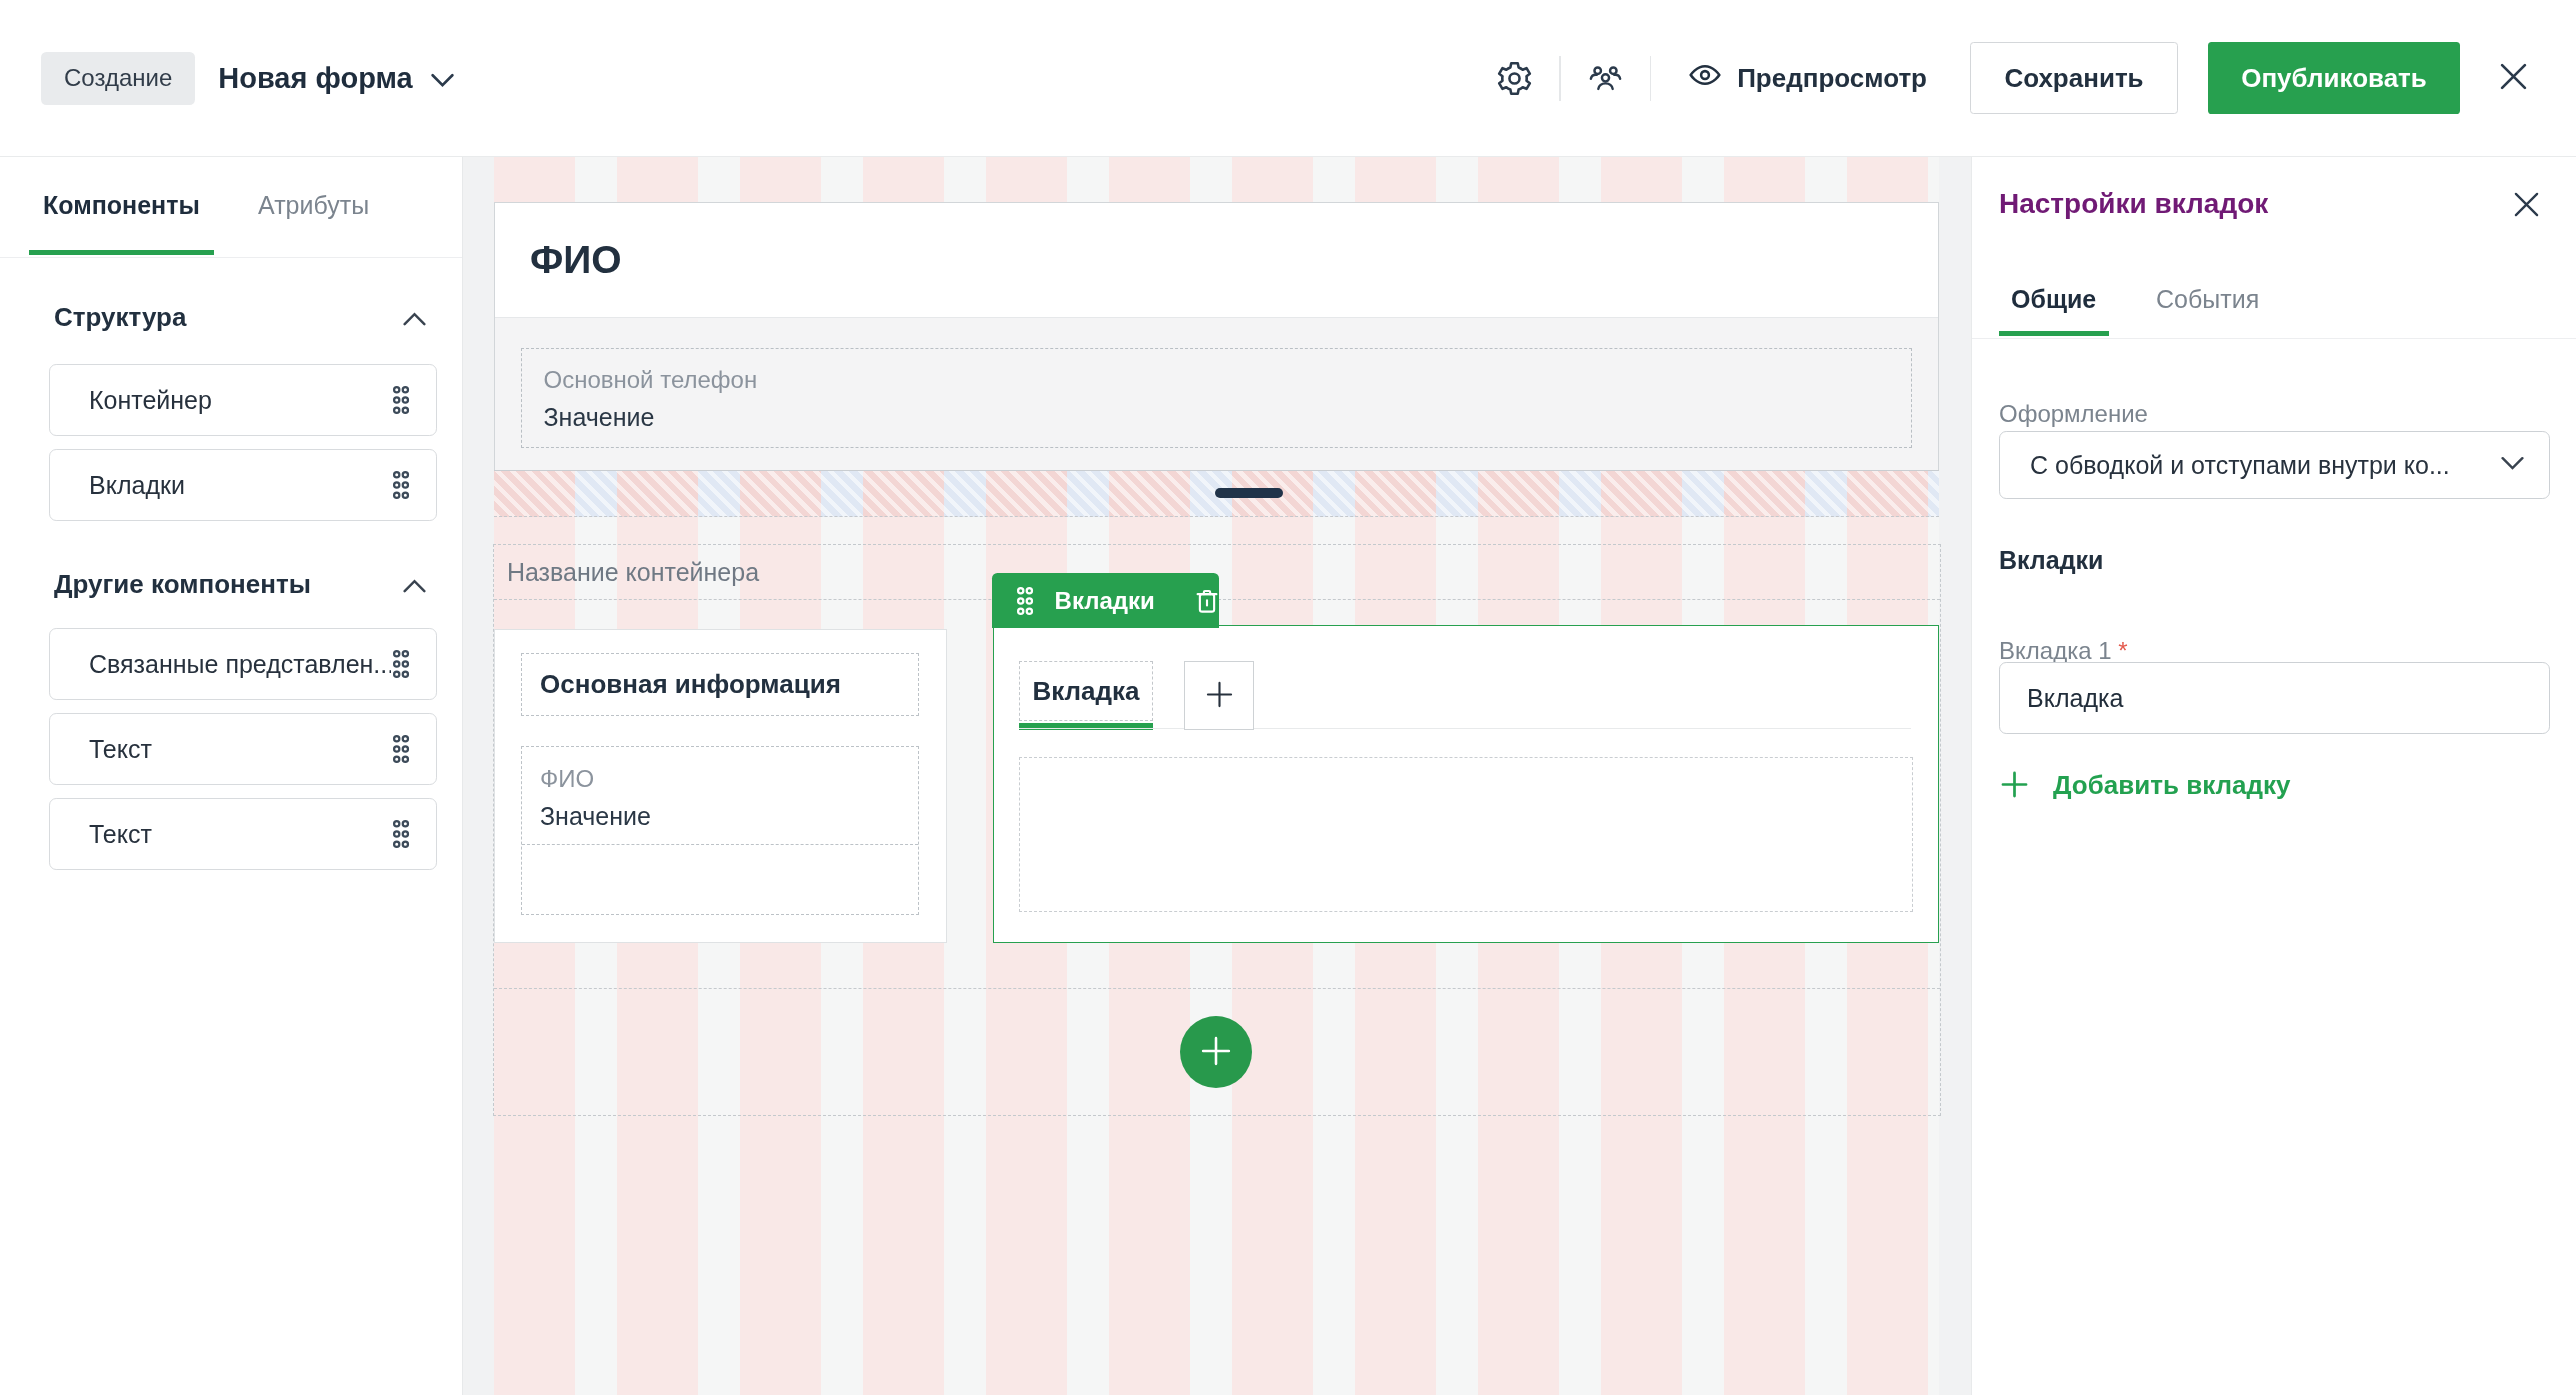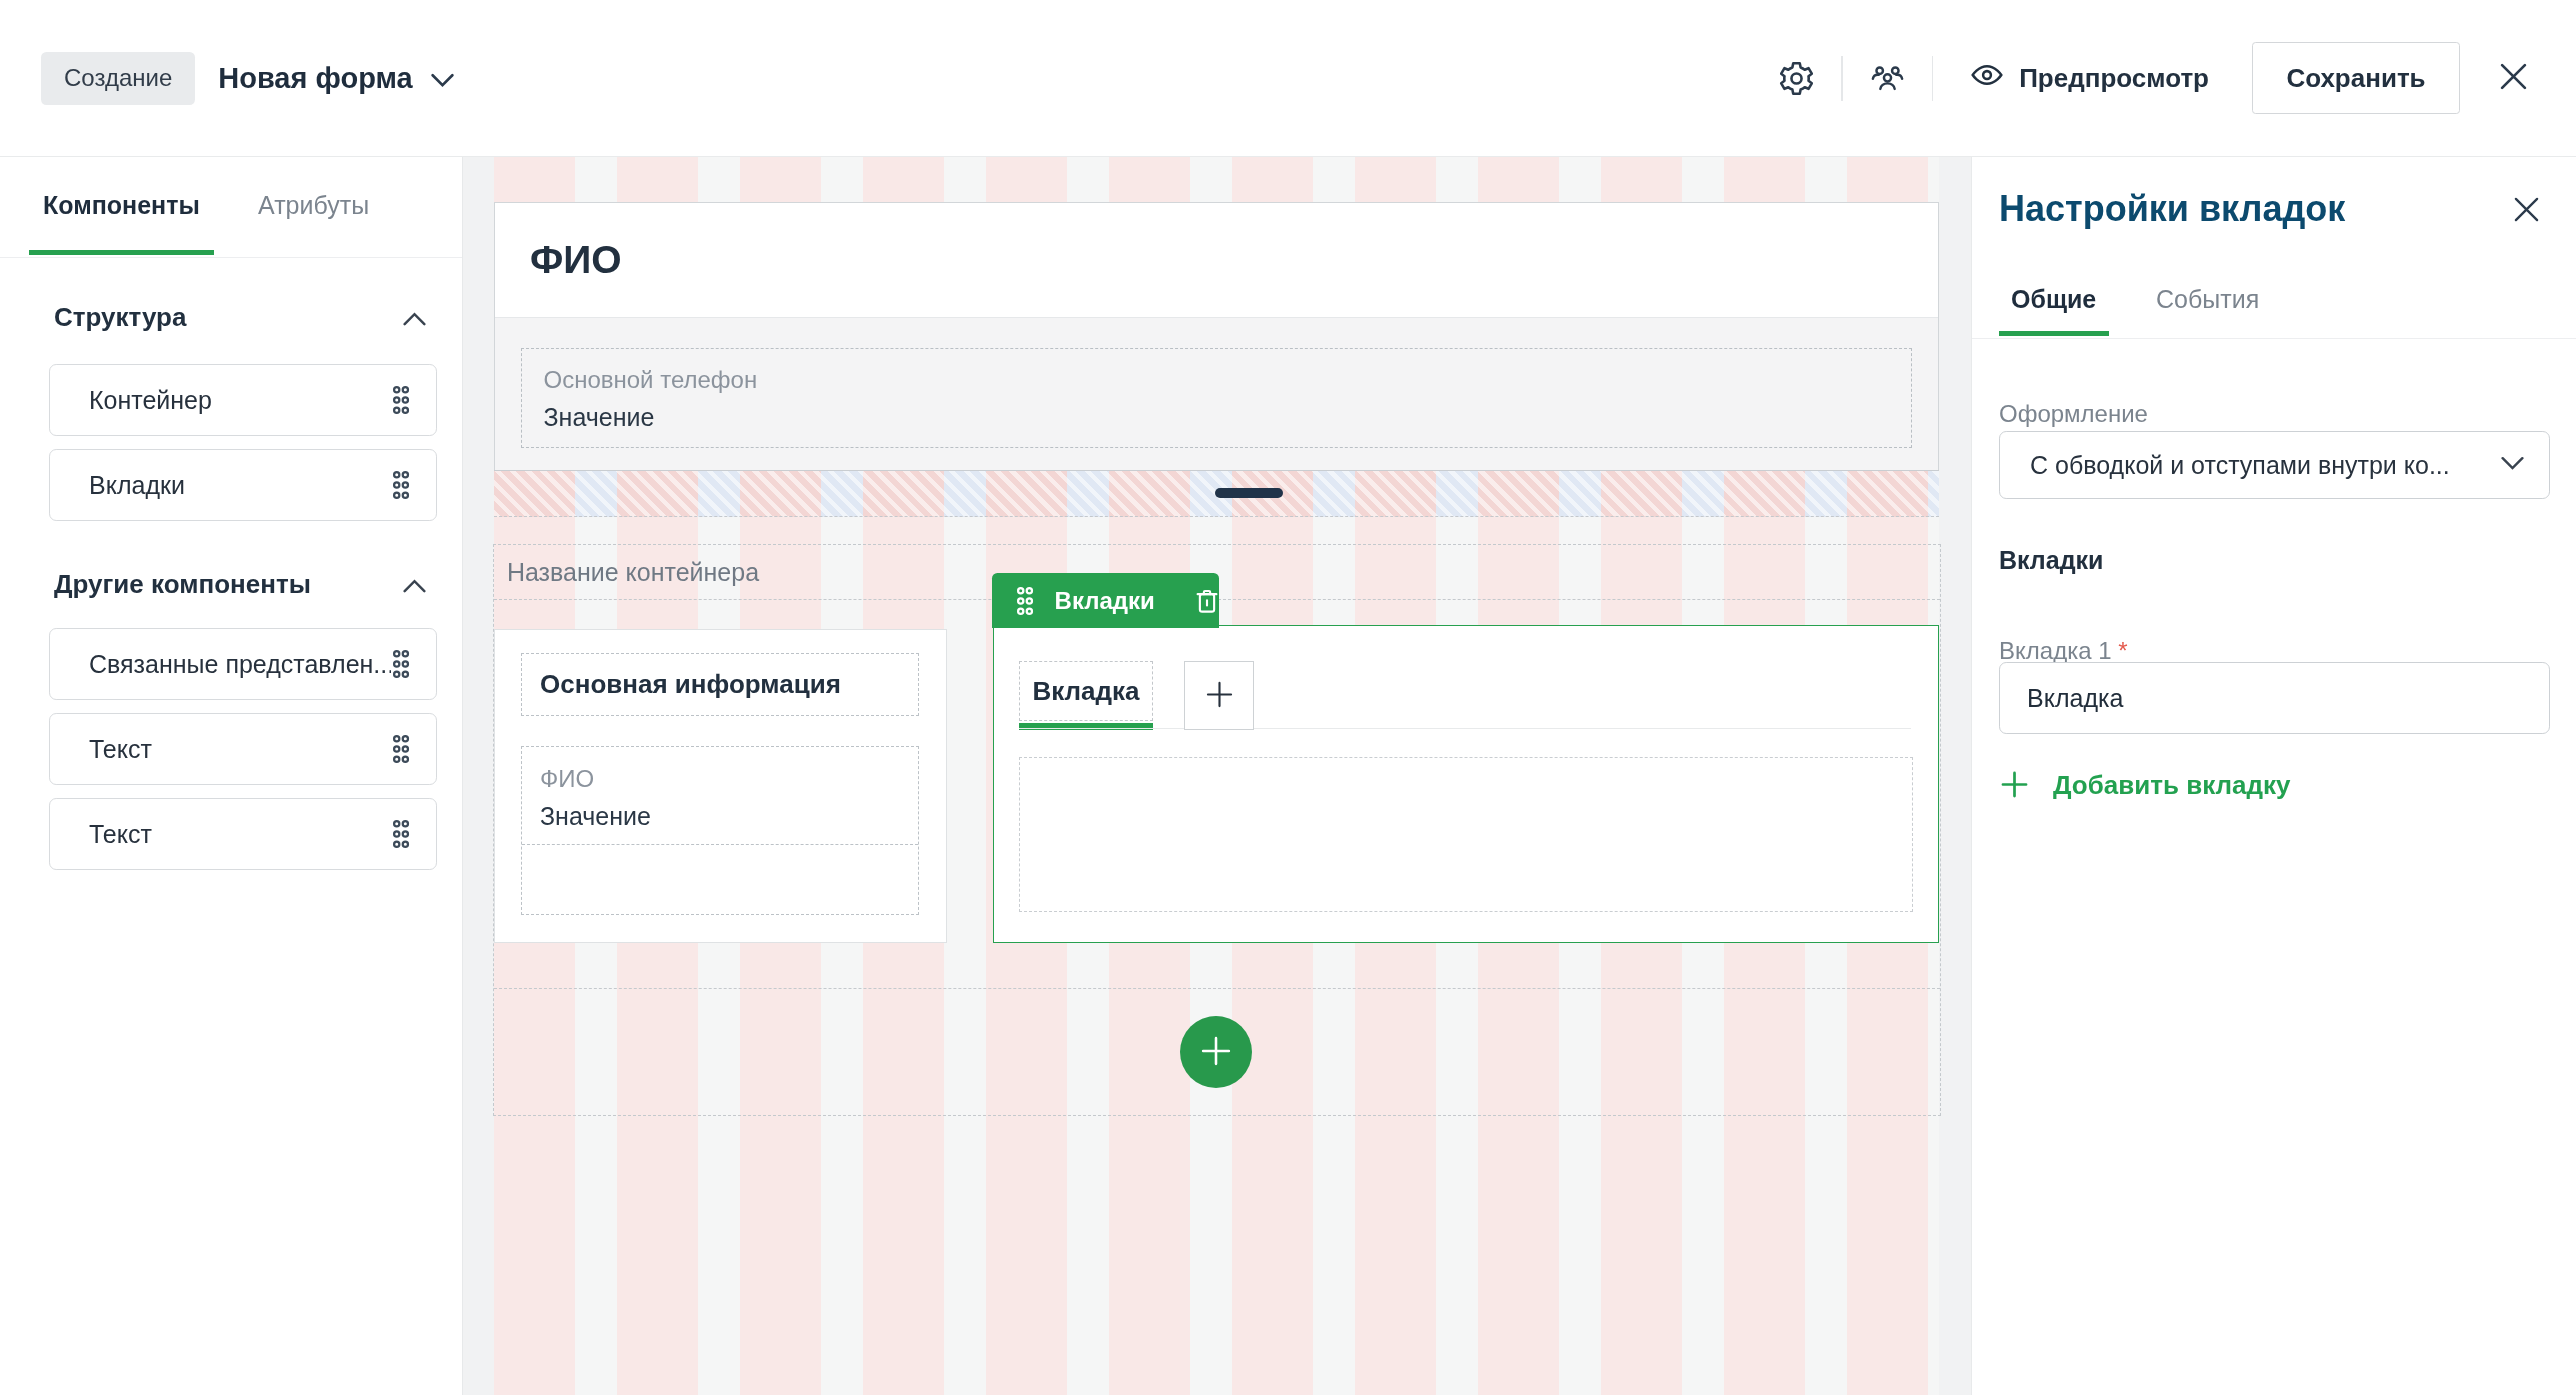--- a/index.html
+++ b/index.html
@@ -99,21 +99,21 @@
   .comp-empty{position:absolute;left:25px;top:131px;width:894px;height:155px;border:1.8px dashed #c9cdd1;box-sizing:border-box;}
 
   .add-row-btn{position:absolute;left:717px;top:860px;width:72px;height:72px;border-radius:50%;
                background:#28994c;display:flex;align-items:center;justify-content:center;color:#fff;cursor:pointer;z-index:6;}
   .add-row-btn svg{width:30px;height:30px;}
 
   
   .panel{position:absolute;left:1971px;top:156px;width:605px;height:1240px;background:#fff;
          border-left:0.9px solid #e8eaeb;box-sizing:border-box;z-index:20;}
   .panel-head{position:absolute;left:27px;right:36px;top:32px;display:flex;align-items:center;justify-content:space-between;}
-  .panel-title{font-size:36px;font-weight:700;color:#0c4a6e;}
+  .panel-title{font-size:28px;font-weight:700;color:#701a75;}
   .panel-close{color:#2b3a4b;cursor:pointer;display:flex;}
   .panel-close svg{width:27px;height:27px;}
   .panel-tabs{position:absolute;left:0;right:0;top:107px;height:75px;border-bottom:1.8px solid #edeef0;}
   .panel-tab{position:absolute;top:0;height:73px;display:flex;align-items:center;font-size:25px;cursor:pointer;}
   .panel-tab.active{font-weight:700;color:#1f2d3d;}
   .panel-tab.inactive{color:#7b848e;}
   .panel-tab .tab-underline{position:absolute;left:-12.5px;right:-12.5px;bottom:0;height:5.4px;background:#27a04f;}
   .panel-label{position:absolute;left:27px;font-size:24px;color:#7b848e;margin-top:22px;}
   .panel-select{position:absolute;left:27px;width:551px;height:68px;border:1.8px solid #cdd1d5;border-radius:7.2px;
                 box-sizing:border-box;display:flex;align-items:center;justify-content:space-between;
@@ -166,20 +166,21 @@
       <span class="preview">
         <span class="icon">
           <svg viewBox="0 0 24 24" fill="none" stroke="#22303f" stroke-width="1.7">
               <path d="M2.5 12S6.1 6.2 12 6.2 21.5 12 21.5 12 17.9 17.8 12 17.8 2.5 12 2.5 12z"></path>
               <circle cx="12" cy="12" r="2.6"></circle>
             </svg>
         </span>
         <span>Предпросмотр</span>
       </span>
       <button class="btn btn-save">Сохранить</button>
+      <button class="btn btn-publish">Опубликовать</button>
       <span class="hdr-close">
         <svg viewBox="0 0 14 14" fill="none" stroke="#2b3a4b" stroke-width="1.3" stroke-linecap="round">
             <path d="M1.5 1.5l11 11M12.5 1.5l-11 11"></path>
           </svg>
       </span>
     </div>
   </div>
 
   <div class="sidebar">
     <div class="side-tabs">

